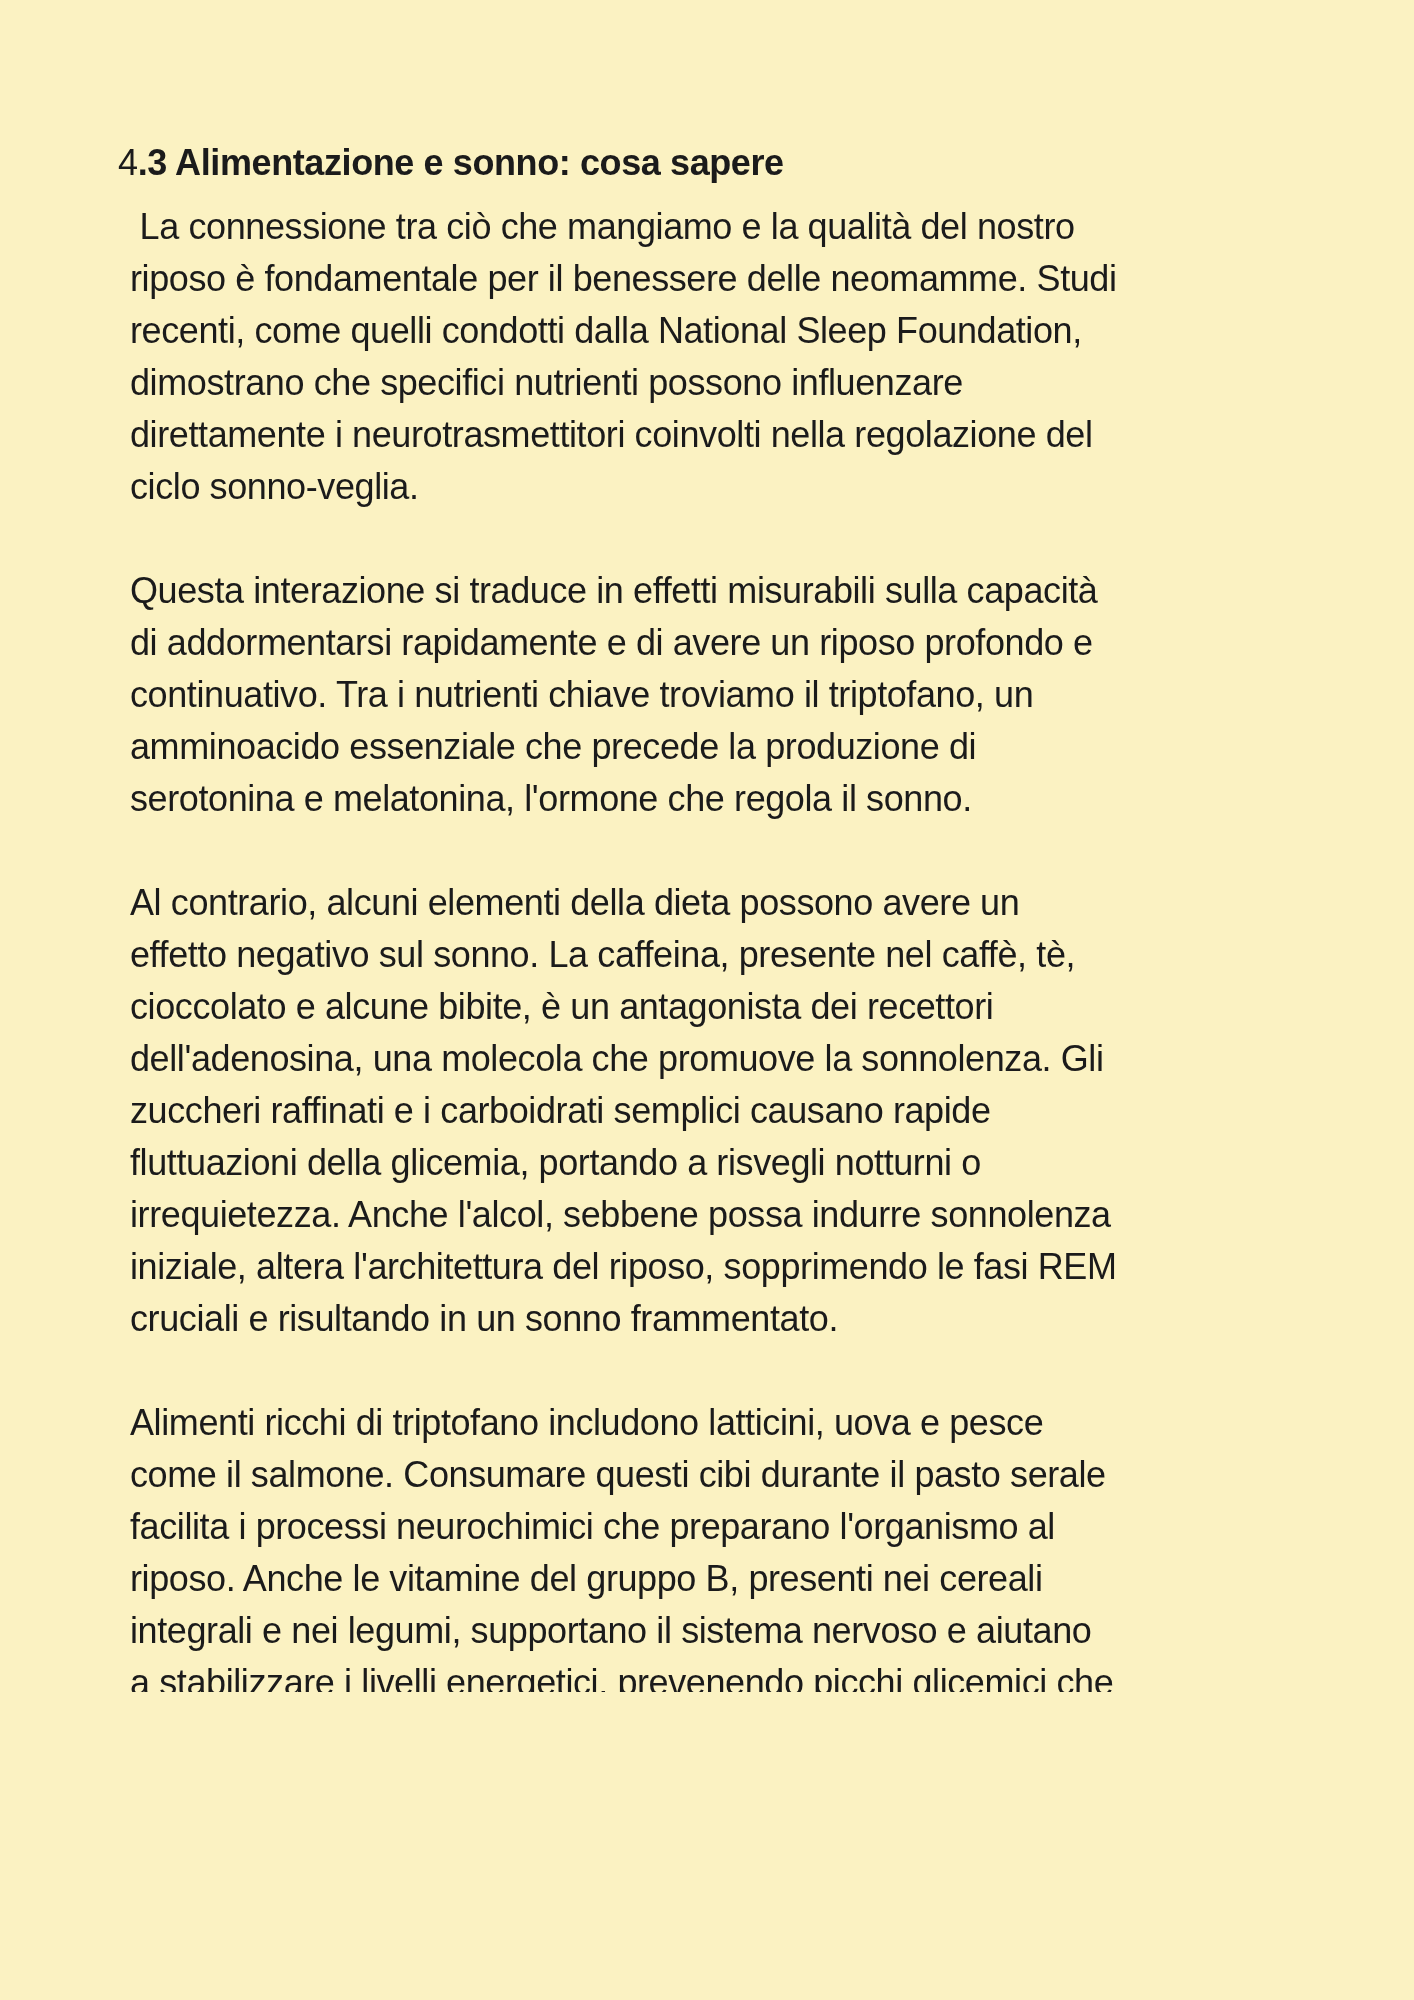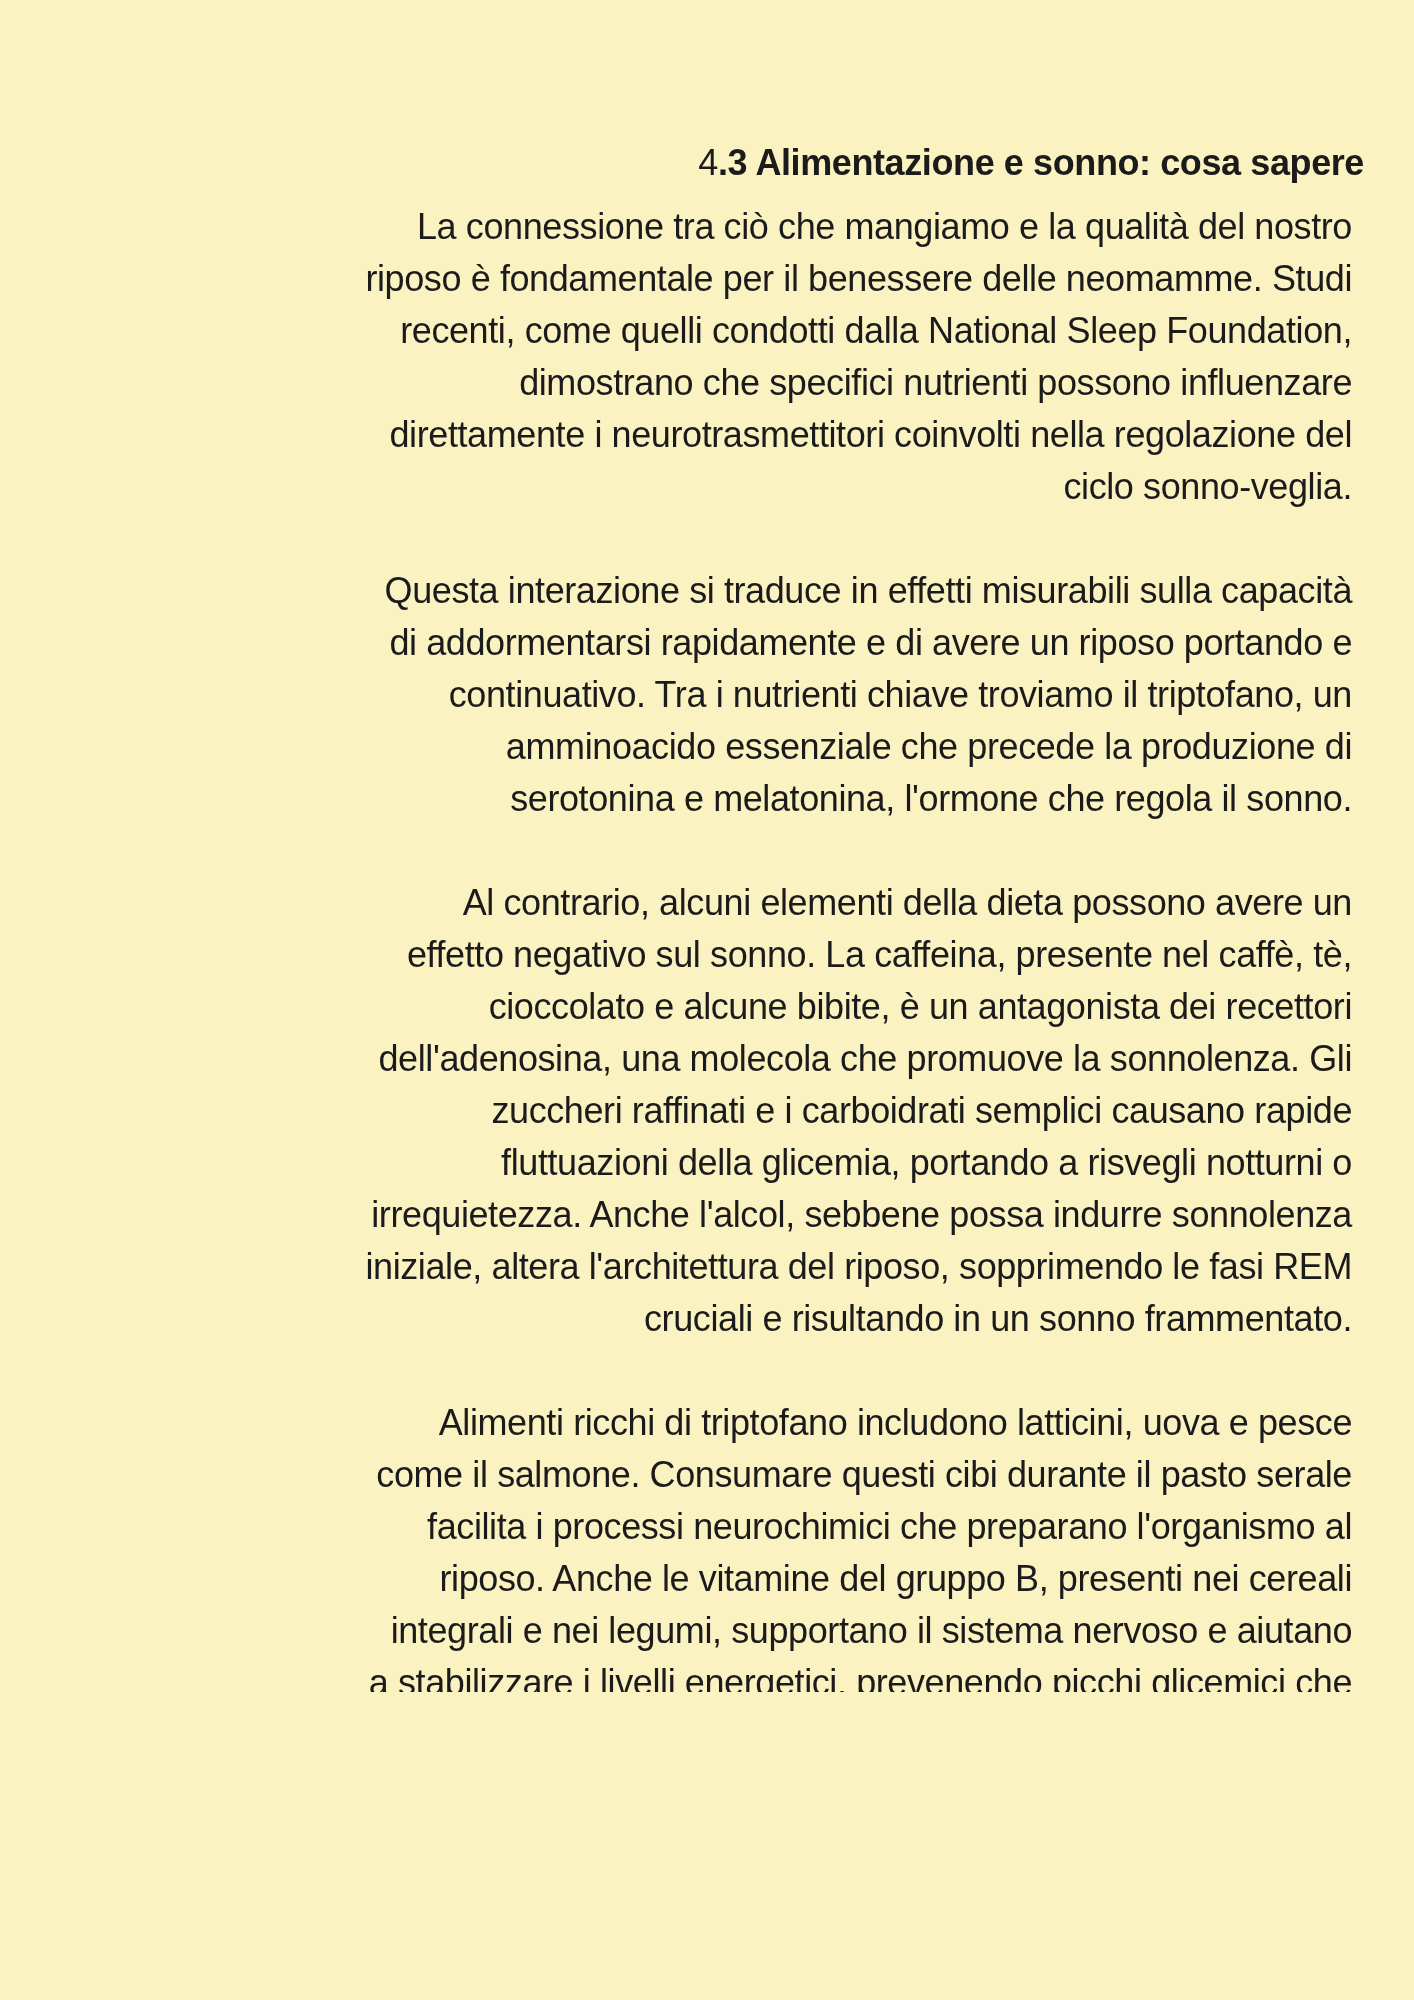--- a/index.html
+++ b/index.html
@@ -14,21 +14,20 @@
     background: var(--bg);
     font-family: "Liberation Sans", sans-serif;
     color: var(--fg);
   }
   .page {
     position: relative;
     width: 1414px;
     height: 1692px;
     padding: 137px 50px 0 118px;
     overflow: hidden;
-    text-align: right;
   }
   .section-heading {
     margin: 0;
     font-size: 36px;
     line-height: 52px;
     font-weight: 400;
     letter-spacing: -0.4px;
   }
   .section-heading .title-bold {
     font-weight: 700;
@@ -60,21 +59,21 @@
   <h2 class="section-heading"><span>4</span><span class="title-bold">.3 Alimentazione e sonno: cosa sapere</span></h2>
 
   <p class="body-paragraph"> La connessione tra ciò che mangiamo e la qualità del nostro
 riposo è fondamentale per il benessere delle neomamme. Studi
 recenti, come quelli condotti dalla National Sleep Foundation,
 dimostrano che specifici nutrienti possono influenzare
 direttamente i neurotrasmettitori coinvolti nella regolazione del
 ciclo sonno-veglia.</p>
 
   <p class="body-paragraph">Questa interazione si traduce in effetti misurabili sulla capacità
-di addormentarsi rapidamente e di avere un riposo portando e
+di addormentarsi rapidamente e di avere un riposo profondo e
 continuativo. Tra i nutrienti chiave troviamo il triptofano, un
 amminoacido essenziale che precede la produzione di
 serotonina e melatonina, l'ormone che regola il sonno.</p>
 
   <p class="body-paragraph">Al contrario, alcuni elementi della dieta possono avere un
 effetto negativo sul sonno. La caffeina, presente nel caffè, tè,
 cioccolato e alcune bibite, è un antagonista dei recettori
 dell'adenosina, una molecola che promuove la sonnolenza. Gli
 zuccheri raffinati e i carboidrati semplici causano rapide
 fluttuazioni della glicemia, portando a risvegli notturni o

